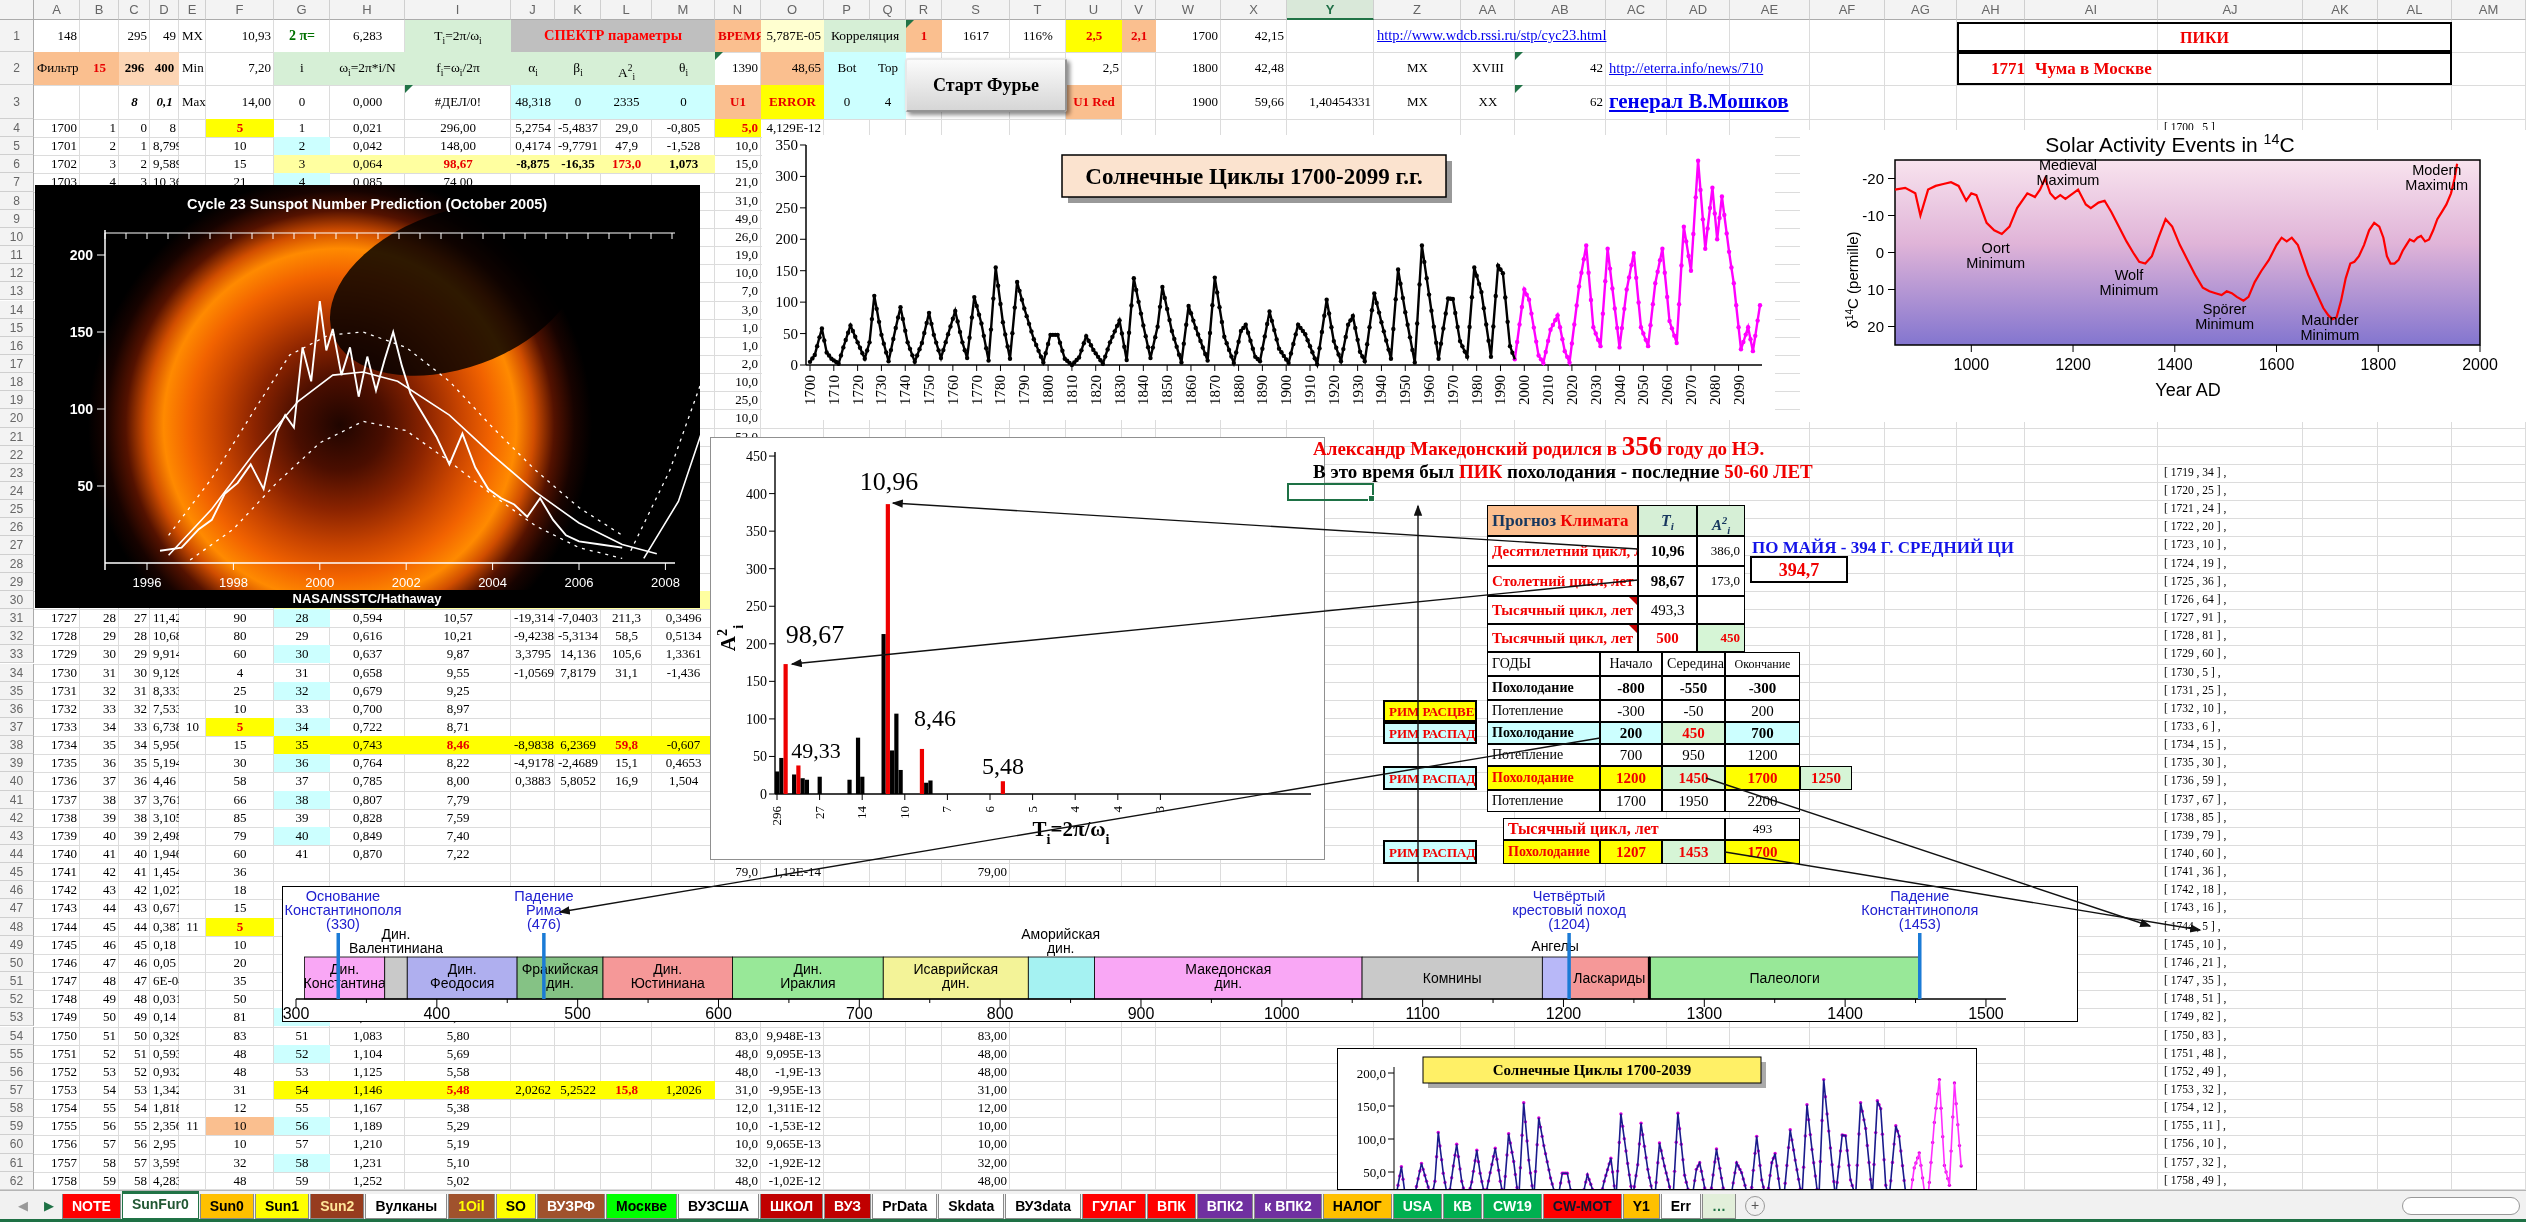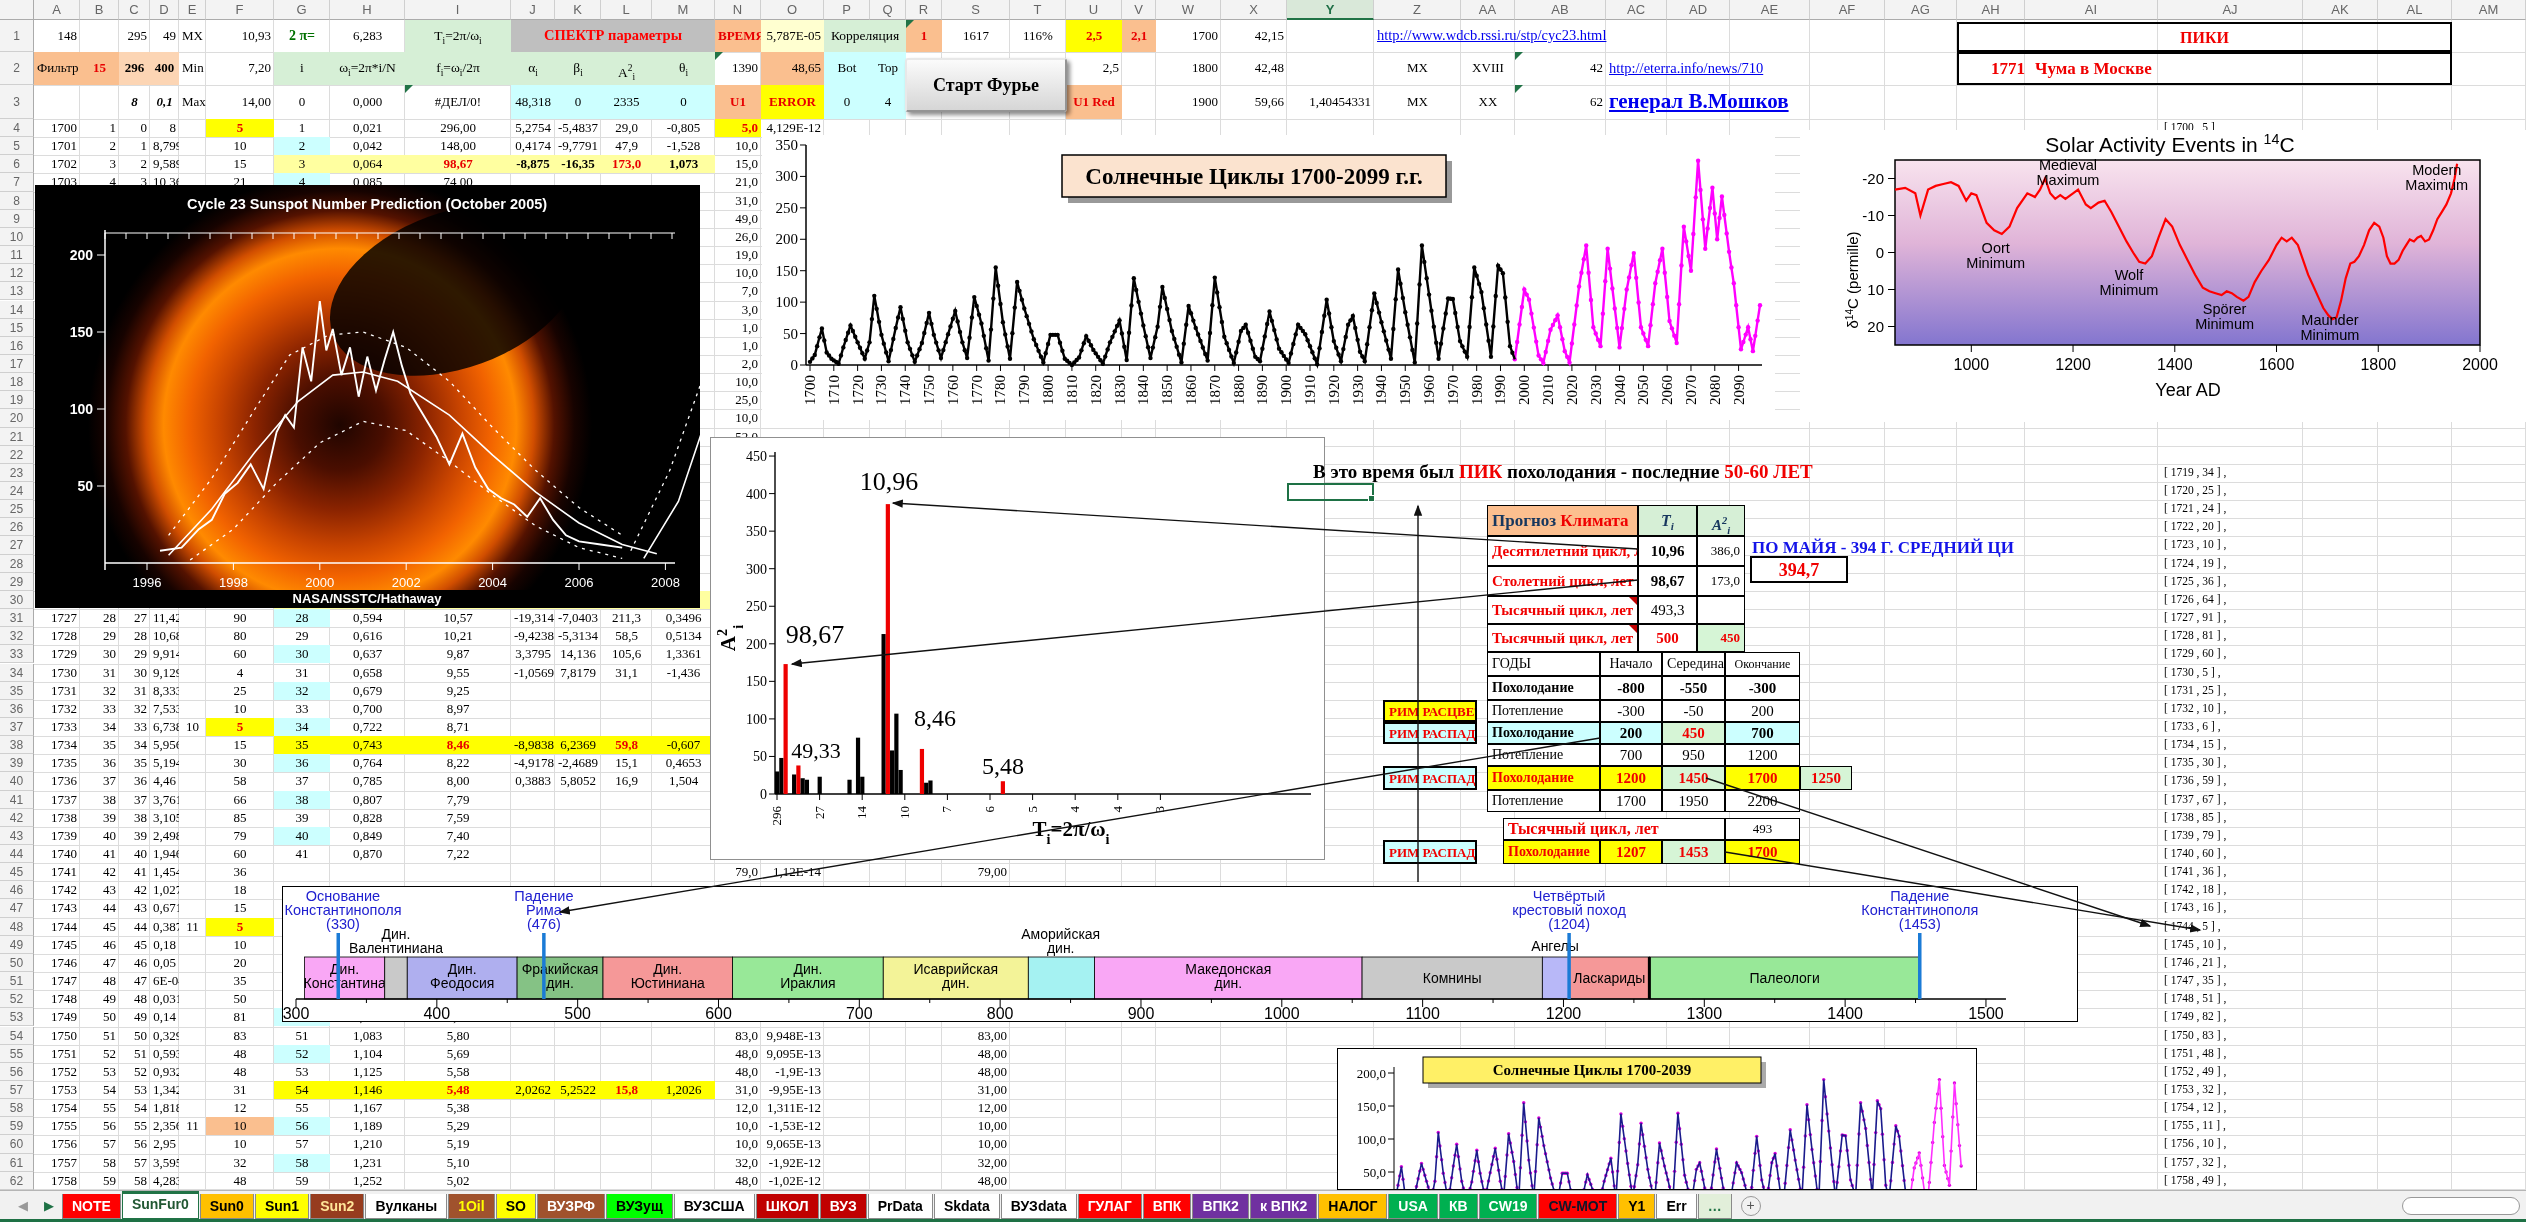--- a/index.html
+++ b/index.html
@@ -60,39 +60,40 @@
   .tab.active{height:28px;line-height:27px;box-shadow:inset 0 3px 0 #217346;border-color:#217346}
   #greenstrip{position:absolute;left:0;top:1219px;width:2526px;height:3px;background:#1E7145;z-index:21}
   .scrollbox{margin:0 6px 4px auto;width:118px;height:18px;background:#fff;border:1px solid #999;border-radius:9px}
   sub{font-size:70%}sup{font-size:70%}
 </style>
 </head>
 <body>
 
 <div id="app">
   <div id="btnFourier">Старт Фурье</div>
+  <div id="redline1"><span>Александр Македонский родился в </span><span class="big">356</span><span> году до НЭ.</span></div>
   <div id="redline2"><span>В это время был </span><span class="r">ПИК</span><span> похолодания - последние </span><span class="r">50-60 ЛЕТ</span></div>
   <div id="maya">ПО МАЙЯ - 394 Г. СРЕДНИЙ ЦИ</div>
   <div id="mayaVal">394,7</div>
   <div id="pikiBox">ПИКИ</div>
   <div id="plagueBox"><span class="yr">1771</span><span class="tx">Чума в Москве</span></div>
   <div id="selY24"></div>
   <div id="tabbar">
       <span class="navbtn">◀</span>
       <span class="navbtn g">▶</span>
       <span class="tab" style="background: rgb(255, 0, 0); color: rgb(255, 255, 255);">NOTE</span>
       <span class="tab active" style="background: rgb(255, 255, 255); color: rgb(33, 87, 50);">SunFur0</span>
       <span class="tab" style="background: rgb(255, 192, 0); color: rgb(0, 0, 0);">Sun0</span>
       <span class="tab" style="background: rgb(255, 255, 0); color: rgb(0, 0, 0);">Sun1</span>
       <span class="tab" style="background: rgb(150, 60, 30); color: rgb(255, 230, 153);">Sun2</span>
       <span class="tab" style="background: rgb(255, 255, 255); color: rgb(0, 0, 0);">Вулканы</span>
       <span class="tab" style="background: rgb(160, 82, 45); color: rgb(255, 255, 0);">1Oil</span>
       <span class="tab" style="background: rgb(255, 255, 0); color: rgb(0, 0, 0);">SO</span>
       <span class="tab" style="background: rgb(160, 82, 45); color: rgb(255, 255, 255);">ВУЗРФ</span>
-      <span class="tab" style="background: rgb(0, 255, 0); color: rgb(0, 0, 0);">ВУЗущ</span>
+      <span class="tab" style="background: rgb(0, 255, 0); color: rgb(0, 0, 0);">Москве</span>
       <span class="tab" style="background: rgb(255, 255, 255); color: rgb(0, 0, 0);">ВУЗСША</span>
       <span class="tab" style="background: rgb(192, 0, 0); color: rgb(255, 255, 255);">ШКОЛ</span>
       <span class="tab" style="background: rgb(192, 0, 0); color: rgb(255, 255, 255);">ВУЗ</span>
       <span class="tab" style="background: rgb(255, 255, 255); color: rgb(0, 0, 0);">PrData</span>
       <span class="tab" style="background: rgb(255, 255, 255); color: rgb(0, 0, 0);">Skdata</span>
       <span class="tab" style="background: rgb(255, 255, 255); color: rgb(0, 0, 0);">ВУЗdata</span>
       <span class="tab" style="background: rgb(255, 0, 0); color: rgb(255, 255, 255);">ГУЛАГ</span>
       <span class="tab" style="background: rgb(255, 0, 0); color: rgb(255, 255, 255);">ВПК</span>
       <span class="tab" style="background: rgb(112, 48, 160); color: rgb(255, 255, 255);">ВПК2</span>
       <span class="tab" style="background: rgb(112, 48, 160); color: rgb(255, 255, 255);">к ВПК2</span>

